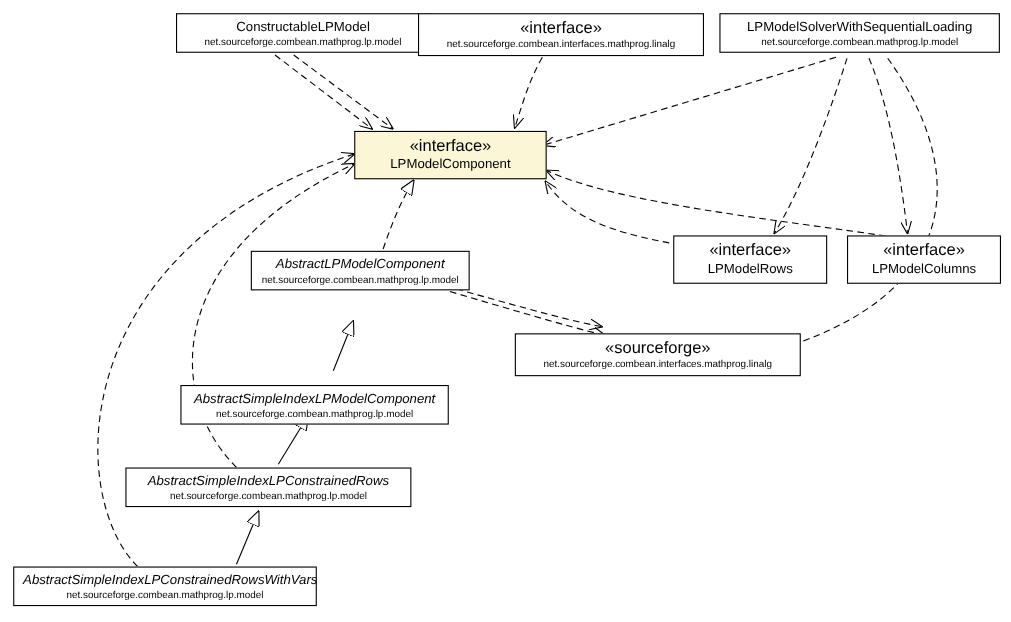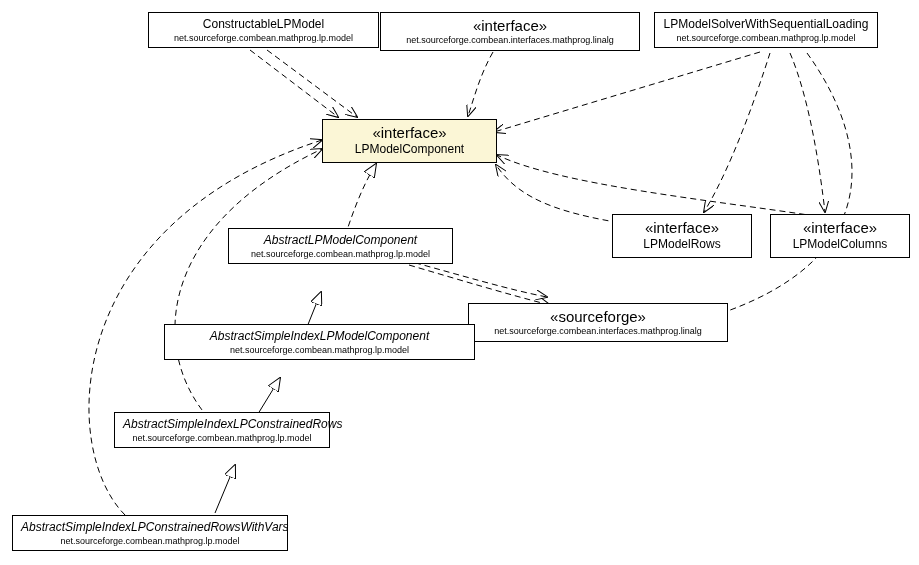--- a/index.html
+++ b/index.html
@@ -37,66 +37,66 @@
 <path d="M409,265 C460,280 510,295 550,305" stroke="#000" fill="none" stroke-dasharray="6,4" marker-end="url(#arrow)"></path>
 <path d="M405,260 C460,275 510,290 547,297" stroke="#000" fill="none" stroke-dasharray="6,4" marker-end="url(#arrow)"></path>
 <path d="M215,425 C150,360 150,230 322,149" stroke="#000" fill="none" stroke-dasharray="6,4" marker-end="url(#arrow)"></path>
 <path d="M125,515 C60,450 60,225 322,140" stroke="#000" fill="none" stroke-dasharray="6,4" marker-end="url(#arrow)"></path>
 
 <path d="M303,337 L321,292" stroke="#000" fill="none" marker-end="url(#tri)"></path>
 <path d="M253,422 L280,378" stroke="#000" fill="none" marker-end="url(#tri)"></path>
 <path d="M215,513 L235,465" stroke="#000" fill="none" marker-end="url(#tri)"></path>
 </svg>
 
-<div class="node" style="left:148px;top:12px;width:231px">
+<div class="node" style="left:160px;top:12px;width:231px">
   <div class="title">ConstructableLPModel</div>
   <div class="pkg">net.sourceforge.combean.mathprog.lp.model</div>
 </div>
 
 <div class="node" style="left:380px;top:12px;width:260px">
   <div class="stereo">«interface»</div>
   <div class="pkg">net.sourceforge.combean.interfaces.mathprog.linalg</div>
 </div>
 
-<div class="node" style="left:654px;top:12px;width:224px">
+<div class="node" style="left:654px;top:12px;width:255px">
   <div class="title">LPModelSolverWithSequentialLoading</div>
   <div class="pkg">net.sourceforge.combean.mathprog.lp.model</div>
 </div>
 
 <div class="node focal" style="left:322px;top:119px;width:175px">
   <div class="stereo">«interface»</div>
   <div class="title">LPModelComponent</div>
 </div>
 
-<div class="node" style="left:228px;top:228px;width:225px">
+<div class="node" style="left:228px;top:228px;width:199px">
   <div class="title italic">AbstractLPModelComponent</div>
   <div class="pkg">net.sourceforge.combean.mathprog.lp.model</div>
 </div>
 
 <div class="node" style="left:612px;top:214px;width:140px">
   <div class="stereo">«interface»</div>
   <div class="title">LPModelRows</div>
 </div>
 
 <div class="node" style="left:770px;top:214px;width:140px">
   <div class="stereo">«interface»</div>
   <div class="title">LPModelColumns</div>
 </div>
 
 <div class="node" style="left:468px;top:303px;width:260px">
   <div class="stereo">«sourceforge»</div>
   <div class="pkg">net.sourceforge.combean.interfaces.mathprog.linalg</div>
 </div>
 
-<div class="node" style="left:164px;top:324px;width:311px">
+<div class="node" style="left:164px;top:350px;width:244px">
   <div class="title italic">AbstractSimpleIndexLPModelComponent</div>
   <div class="pkg">net.sourceforge.combean.mathprog.lp.model</div>
 </div>
 
-<div class="node" style="left:114px;top:412px;width:216px">
+<div class="node" style="left:114px;top:425px;width:260px">
   <div class="title italic">AbstractSimpleIndexLPConstrainedRows</div>
   <div class="pkg">net.sourceforge.combean.mathprog.lp.model</div>
 </div>
 
 <div class="node" style="left:12px;top:515px;width:276px">
   <div class="title italic">AbstractSimpleIndexLPConstrainedRowsWithVars</div>
   <div class="pkg">net.sourceforge.combean.mathprog.lp.model</div>
 </div>
 
 </body></html>

